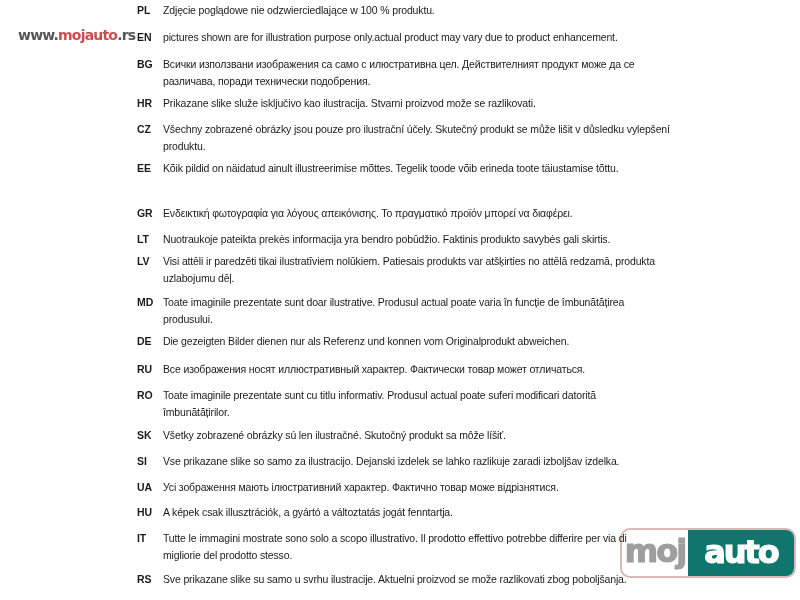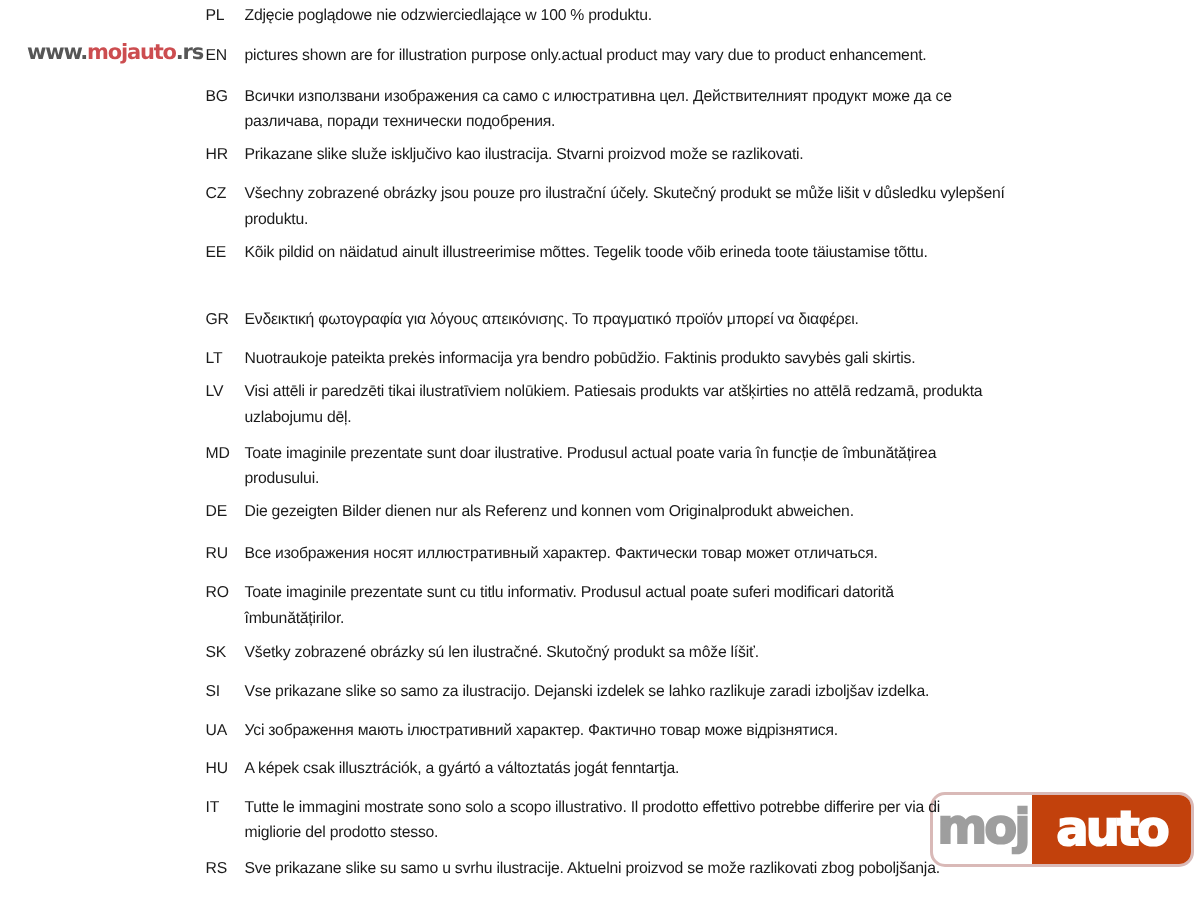--- a/index.html
+++ b/index.html
@@ -17,21 +17,21 @@
     position:absolute;
     left:137px;
     display:flex;
     align-items:flex-start;
     color:#1b1b1b;
   }
   .code{
     flex:0 0 26px;
     width:26px;
     font-size:10.5px;
-    font-weight:400;
+    font-weight:700;
     line-height:17px;
     letter-spacing:-0.1px;
   }
   .text{
     display:block;
     width:640px;
     font-size:10.5px;
     line-height:17px;
     letter-spacing:-0.15px;
     white-space:pre-line;
@@ -188,16 +188,16 @@
   </div>
 
   <div class="row" style="top: 571px;">
     <span class="code">RS</span>
     <span class="text">Sve prikazane slike su samo u svrhu ilustracije. Aktuelni proizvod se može razlikovati zbog poboljšanja.</span>
   </div>
 </div>
 
   <div class="logo" style="border-color: rgb(217, 185, 183);">
     <span class="logo-moj" style="color: rgb(158, 158, 158);">moj</span>
-    <span class="logo-auto" style="color: rgb(255, 255, 255); background: #c2410c;">auto</span>
+    <span class="logo-auto" style="color: rgb(255, 255, 255); background: #0f766e;">auto</span>
   </div>
 
 </div>
 
 </body></html>

